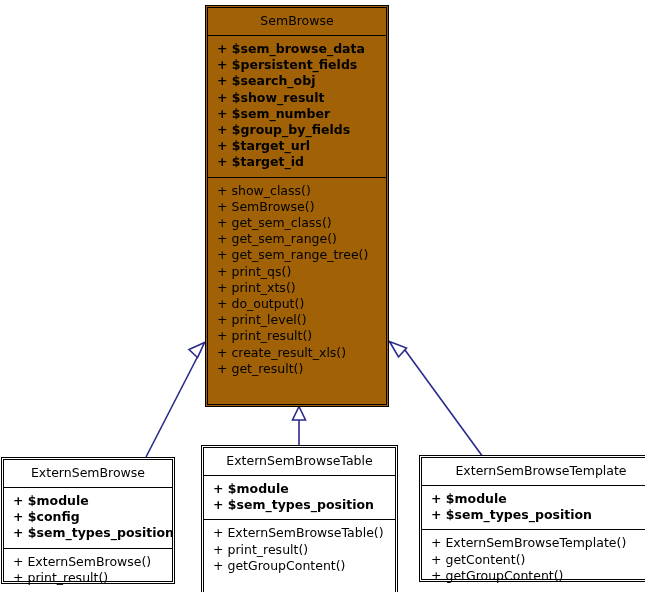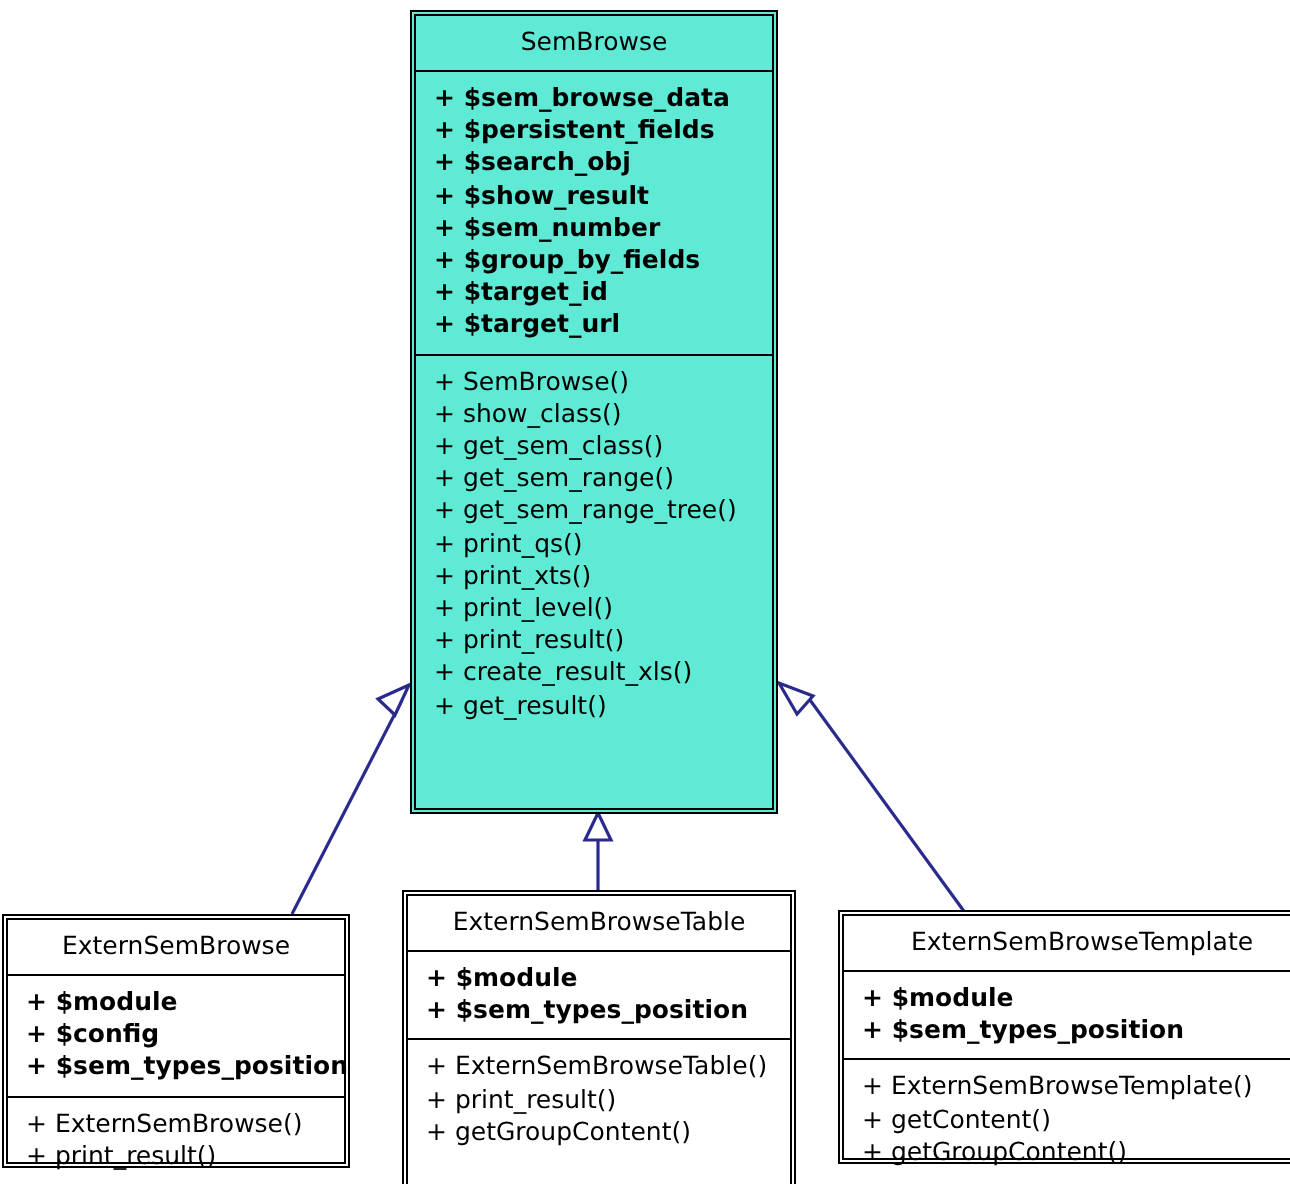--- a/index.html
+++ b/index.html
@@ -28,21 +28,21 @@
     pointer-events: none;
   }
   .uml-class {
     position: absolute;
     box-sizing: border-box;
     border: 1px solid #000000;
     background: #ffffff;
     padding: 1px;
   }
   .uml-class.base {
-    background: #5eead4;
+    background: #a16207;
   }
   .cls-inner {
     border: 1px solid #000000;
     box-sizing: border-box;
     width: 100%;
     height: 100%;
     display: flex;
     flex-direction: column;
   }
   .cls-title {
@@ -90,31 +90,32 @@
   <div class="uml-class base" style="left:205px; top:5px; width:184px; height:402px;">
     <div class="cls-inner">
       <div class="cls-title">SemBrowse</div>
       <div class="cls-section attrs">
         <div class="cls-row">+ $sem_browse_data</div>
         <div class="cls-row">+ $persistent_fields</div>
         <div class="cls-row">+ $search_obj</div>
         <div class="cls-row">+ $show_result</div>
         <div class="cls-row">+ $sem_number</div>
         <div class="cls-row">+ $group_by_fields</div>
+        <div class="cls-row">+ $target_url</div>
         <div class="cls-row">+ $target_id</div>
-        <div class="cls-row">+ $target_url</div>
       </div>
       <div class="cls-section methods">
+        <div class="cls-row">+ show_class()</div>
         <div class="cls-row">+ SemBrowse()</div>
-        <div class="cls-row">+ show_class()</div>
         <div class="cls-row">+ get_sem_class()</div>
         <div class="cls-row">+ get_sem_range()</div>
         <div class="cls-row">+ get_sem_range_tree()</div>
         <div class="cls-row">+ print_qs()</div>
         <div class="cls-row">+ print_xts()</div>
+        <div class="cls-row">+ do_output()</div>
         <div class="cls-row">+ print_level()</div>
         <div class="cls-row">+ print_result()</div>
         <div class="cls-row">+ create_result_xls()</div>
         <div class="cls-row">+ get_result()</div>
       </div>
     </div>
   </div>
 
   <div class="uml-class" style="left:1px; top:457px; width:174px; height:127px;">
     <div class="cls-inner">

